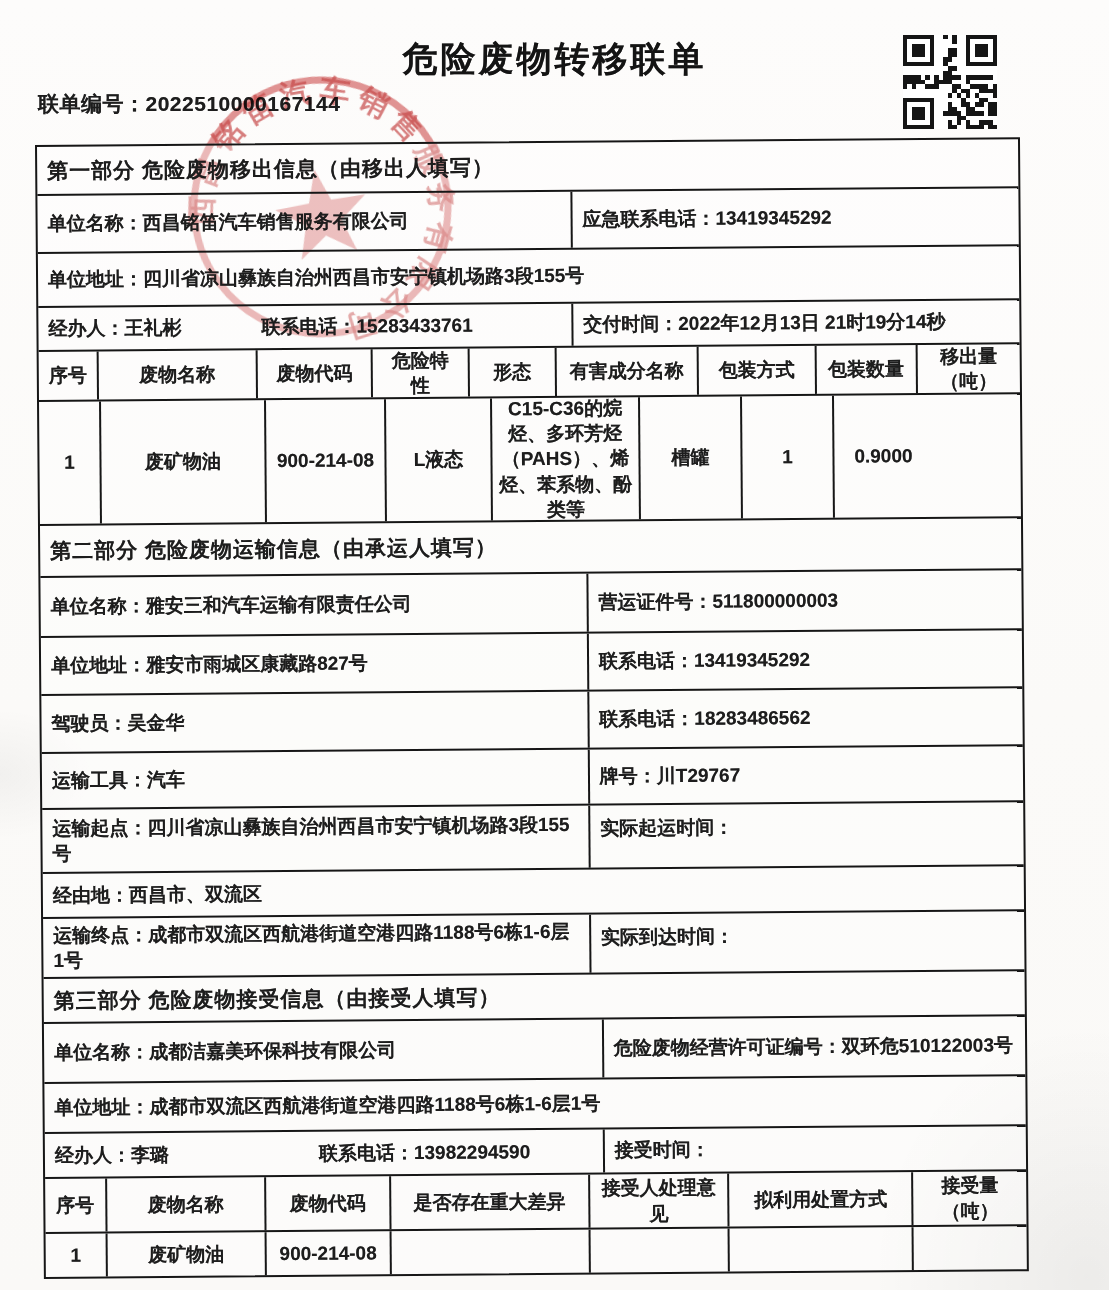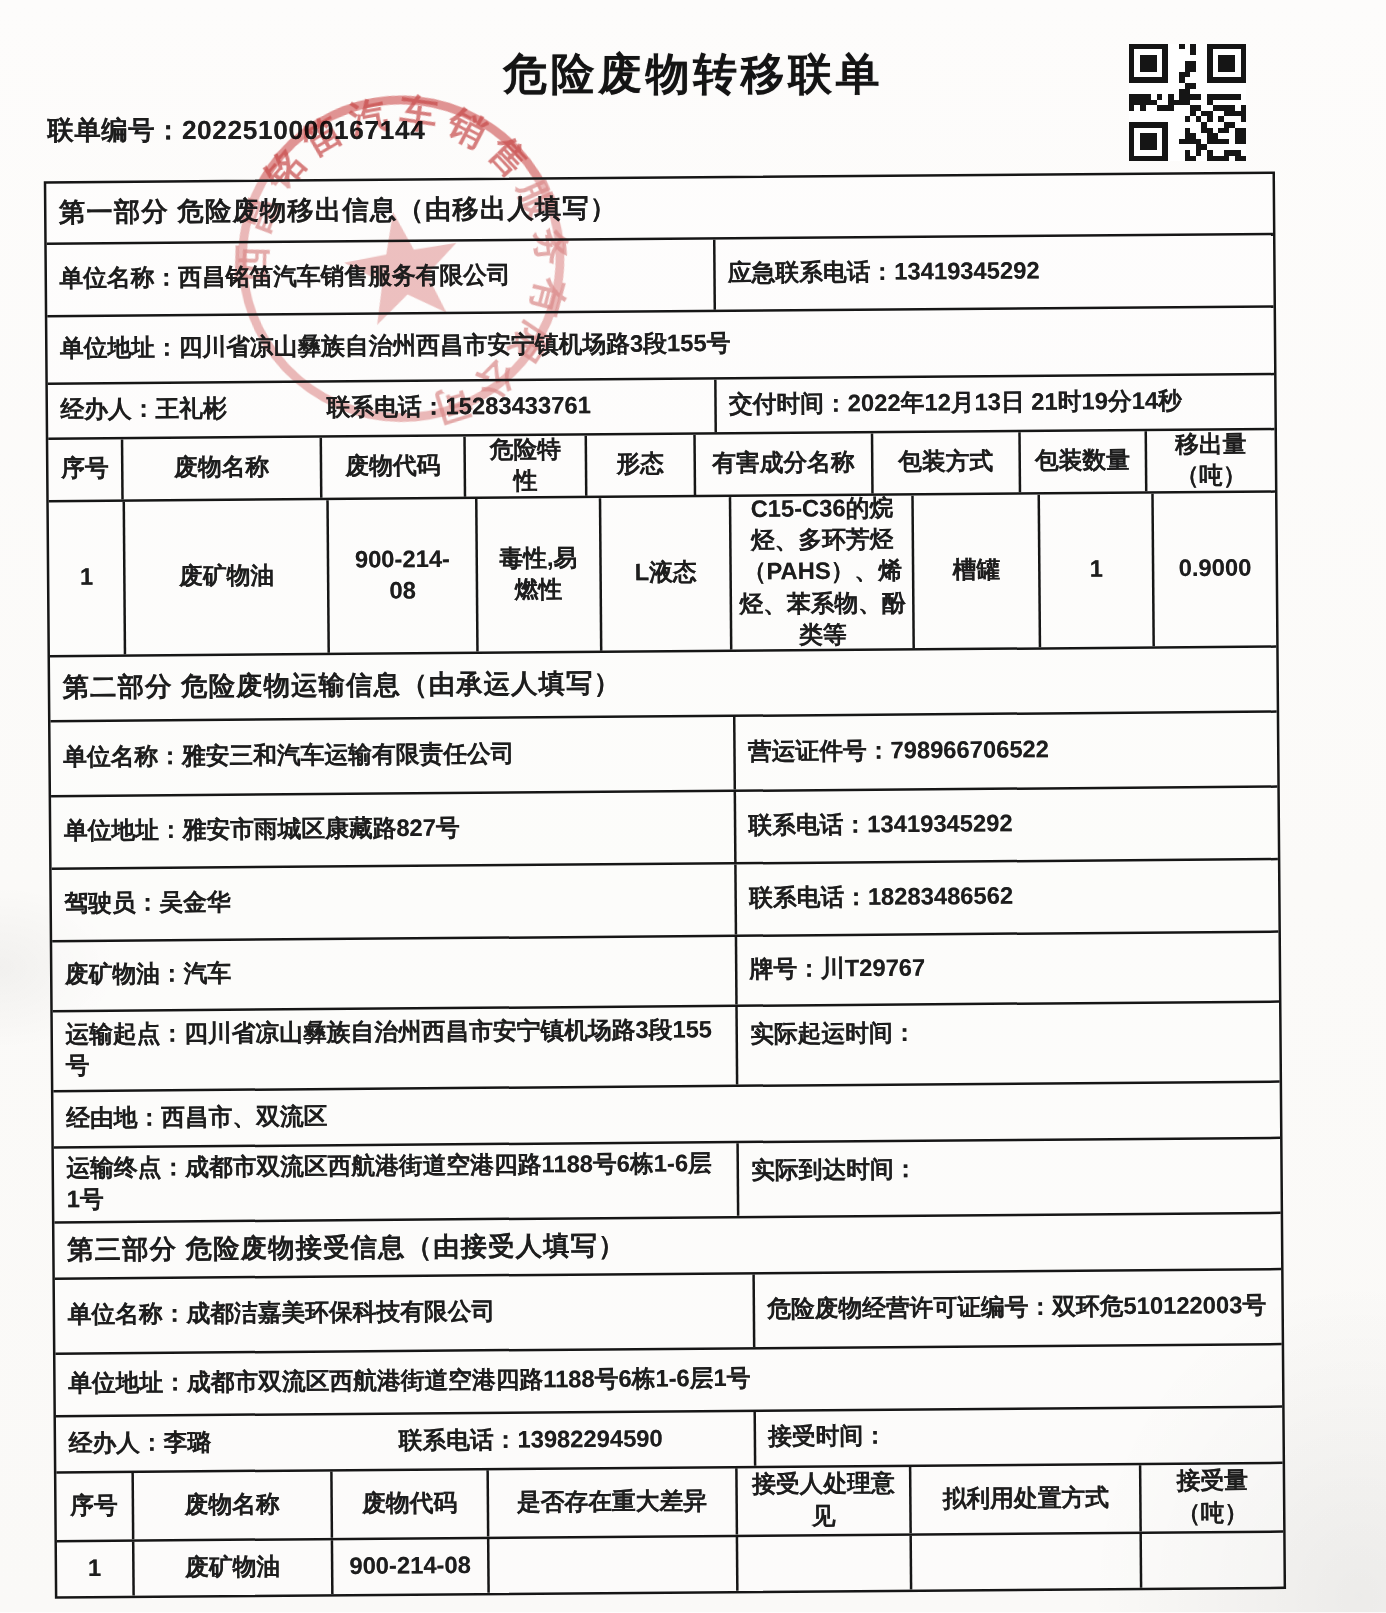--- a/index.html
+++ b/index.html
@@ -251,23 +251,20 @@
     <div class="row" style="height:124px">
       <div class="cell ctr" style="width:60px">
           <span class="txt">1</span>
         </div>
       <div class="cell ctr" style="width:165px">
           <span class="txt">废矿物油</span>
         </div>
       <div class="cell ctr" style="width:120px">
           <span class="txt">900-214-08</span>
         </div>
-      <div class="cell ctr" style="width:100px">
-          <span class="txt">毒性,易燃性</span>
-        </div>
       <div class="cell ctr" style="width:106px">
           <span class="txt">L液态</span>
         </div>
       <div class="cell ctr" style="width:148px;padding:3px 4px">
           <span class="txt">C15-C36的烷烃、多环芳烃（PAHS）、烯烃、苯系物、酚类等</span>
         </div>
       <div class="cell ctr" style="width:102px">
           <span class="txt">槽罐</span>
         </div>
       <div class="cell ctr" style="width:92px">
@@ -282,21 +279,21 @@
       <div class="cell sec" style="width:100%">
         <span class="txt">第二部分 危险废物运输信息（由承运人填写）</span>
       </div>
     </div>
 
     <div class="row" style="height:60px">
       <div class="cell" style="width:548px">
         <span class="txt"><span>单位名称：</span><span>雅安三和汽车运输有限责任公司</span></span>
       </div>
       <div class="cell" style="width:437px">
-        <span class="txt"><span>营运证件号：</span><span>798966706522</span></span>
+        <span class="txt"><span>营运证件号：</span><span>511800000003</span></span>
       </div>
     </div>
 
     <div class="row" style="height:58px">
       <div class="cell" style="width:548px">
         <span class="txt"><span>单位地址：</span><span>雅安市雨城区康藏路827号</span></span>
       </div>
       <div class="cell" style="width:437px">
         <span class="txt"><span>联系电话：</span><span>13419345292</span></span>
       </div>
@@ -306,21 +303,21 @@
       <div class="cell" style="width:548px">
         <span class="txt"><span>驾驶员：</span><span>吴金华</span></span>
       </div>
       <div class="cell" style="width:437px">
         <span class="txt"><span>联系电话：</span><span>18283486562</span></span>
       </div>
     </div>
 
     <div class="row" style="height:56px">
       <div class="cell" style="width:548px">
-        <span class="txt"><span>废矿物油：</span><span>汽车</span></span>
+        <span class="txt"><span>运输工具：</span><span>汽车</span></span>
       </div>
       <div class="cell" style="width:437px">
         <span class="txt"><span>牌号：</span><span>川T29767</span></span>
       </div>
     </div>
 
     <div class="row" style="height:64px">
       <div class="cell" style="width:548px">
         <span class="txt"><span>运输起点：</span><span>四川省凉山彝族自治州西昌市安宁镇机场路3段155号</span></span>
       </div>

